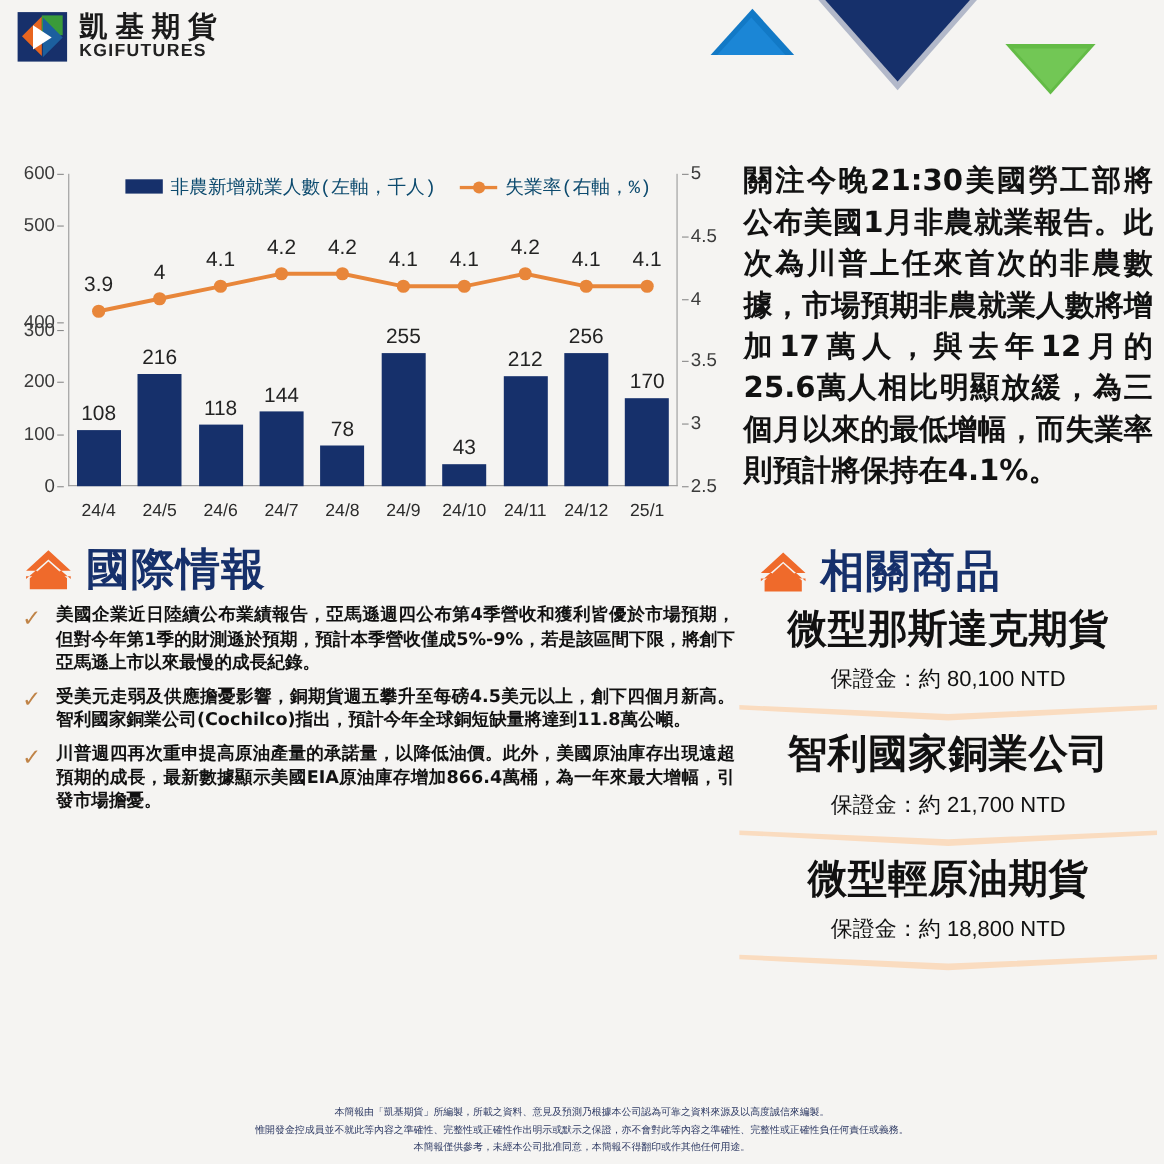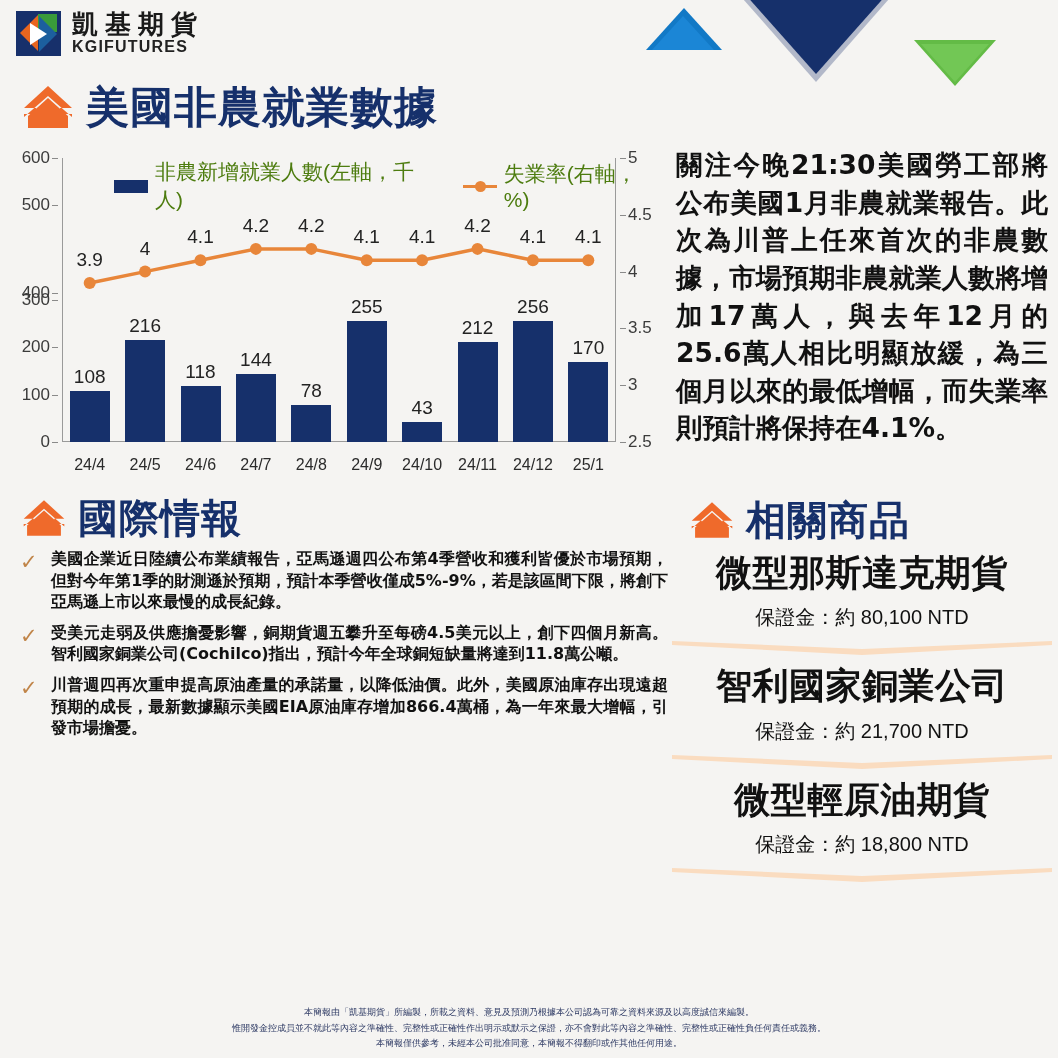--- a/index.html
+++ b/index.html
@@ -97,22 +97,22 @@
 
   .linelayer{position:absolute;left:48px;right:46px;top:6px;bottom:42px;}
   .linelayer svg{position:absolute;inset:0;width:100%;height:100%;overflow:visible;}
   .lval{position:absolute;transform:translate(-50%,-100%);
         font-size:19px;color:#232323;white-space:nowrap;font-family:"Liberation Sans",sans-serif;}
 
   .xlabels{position:absolute;left:48px;right:46px;bottom:10px;display:flex;}
   .xlabels div{flex:1;text-align:center;font-size:16px;color:#2b2b2b;font-family:"Liberation Sans",sans-serif;}
 
   .legend{position:absolute;left:100px;top:6px;display:flex;align-items:center;gap:22px;z-index:5;}
-  .lg{display:flex;align-items:center;gap:7px;font-size:21px;color:#4d7c0f;
-      font-family:Liberation Sans, sans-serif;}
+  .lg{display:flex;align-items:center;gap:7px;font-size:17px;color:#0c4a6e;
+      font-family:Liberation Mono, monospace;}
   .swatch-bar{width:34px;height:13px;background:#16306b;}
   .swatch-line{width:34px;height:12px;position:relative;}
   .swatch-line .ln{position:absolute;top:5px;left:0;width:34px;height:3px;background:#e8863a;}
   .swatch-line .dot{position:absolute;top:1px;left:12px;width:11px;height:11px;border-radius:50%;background:#e8863a;}
 
   
   .commentary{
     position:absolute;left:676px;top:146px;width:372px;
     font-size:26.5px;line-height:1.42;color:#111;font-weight:bold;
     font-family:"DejaVu Sans","Liberation Sans",sans-serif;
@@ -169,29 +169,20 @@
         <div class="d2"></div>
         <div class="d3"></div>
         <div class="d4"></div>
     </div>
     <div>
       <div class="brand-cn">凱基期貨</div>
       <div class="brand-en">KGIFUTURES</div>
     </div>
   </div>
 
-  <div class="sec-title" id="main-title">
-    <span class="arrow-up">
-      <svg viewBox="0 0 52 46" width="52" height="46">
-        <polygon points="26,2 50,24 38,24 38,30 50,30 50,33 26,12 2,33 2,30 14,30 14,24 2,24" fill="#ef6a2b"></polygon>
-        <polygon points="26,14 46,32 46,44 6,44 6,32" fill="#ef6a2b"></polygon>
-      </svg>
-    </span>
-    <span class="txt">美國非農就業數據</span>
-  </div>
 
   <div class="chart-wrap">
     <div class="legend">
       <div class="lg">
         <span class="swatch-bar"></span>
         <span>非農新增就業人數(左軸，千人)</span>
       </div>
       <div class="lg">
         <span class="swatch-line">
           <span class="ln"></span>

